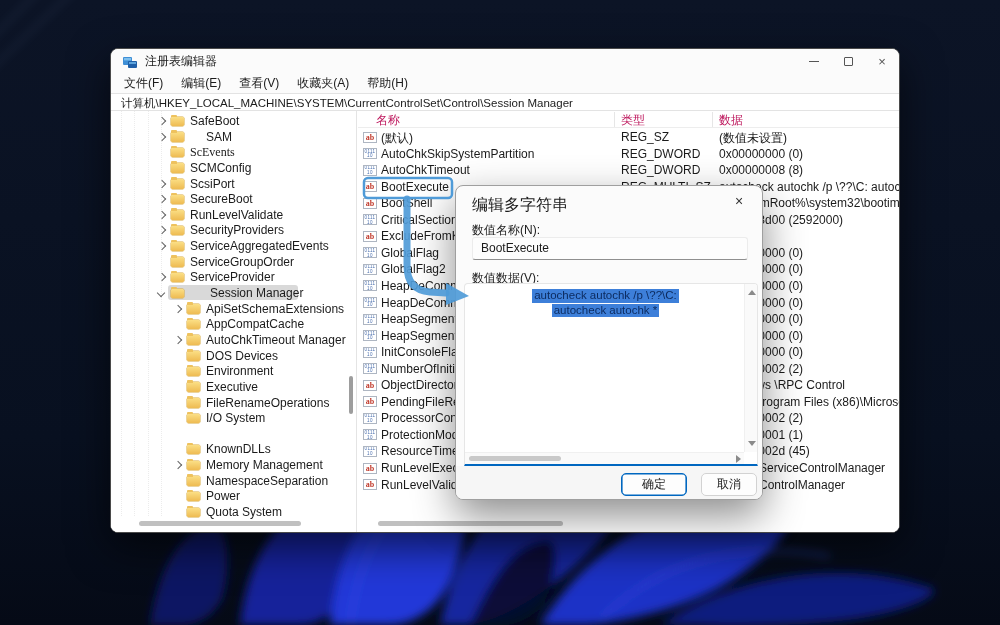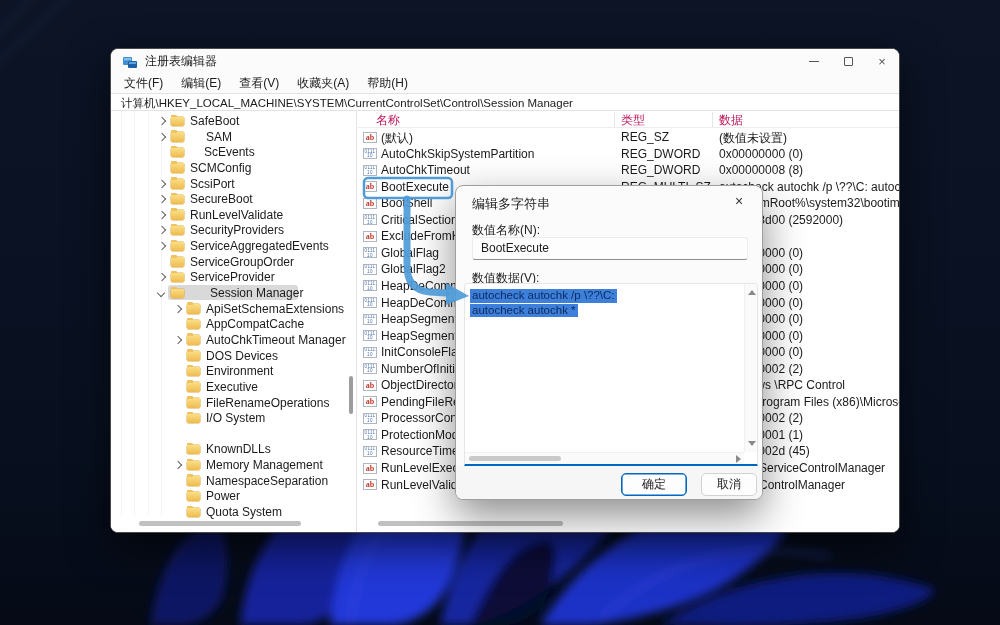--- a/index.html
+++ b/index.html
@@ -57,33 +57,33 @@
          overflow:hidden;text-align:center;}
   .ic-ab{font-size:8px;line-height:9px;color:#c0392b;font-weight:bold;font-family:"Liberation Serif",serif;}
   .ic-dw{font-size:4.5px;line-height:4.8px;letter-spacing:.4px;color:#4a6fae;word-break:break-all;padding-top:.5px;}
   .c-name{position:absolute;left:23px;top:1px;white-space:nowrap;}
   .c-type{position:absolute;left:263px;top:1px;white-space:nowrap;}
   .c-data{position:absolute;left:361px;top:1px;white-space:nowrap;}
 
   
   .dlg{position:absolute;left:455px;top:185px;width:308px;height:315px;background:#fbfbfb;
        border:1px solid #9f9f9f;border-radius:8px;box-shadow:0 16px 42px rgba(0,0,0,.45);overflow:hidden;}
-  .dlg-title{position:absolute;left:16px;top:9px;font-size:13px;color:#1b1b1b;}
+  .dlg-title{position:absolute;left:16px;top:9px;font-size:16px;color:#1b1b1b;}
   .dlg-close{position:absolute;right:10px;top:4px;width:26px;height:22px;display:flex;align-items:center;
              justify-content:center;font-size:14px;color:#333;}
   .dlg-lab1{position:absolute;left:16px;top:36px;color:#1b1b1b;}
   .dlg-field{position:absolute;left:16px;top:51px;width:276px;height:23px;background:#fdfdfd;
              border:1px solid #ececec;border-bottom:1px solid #8f8f8f;border-radius:3px;
              line-height:21px;padding-left:8px;color:#1b1b1b;}
   .dlg-lab2{position:absolute;left:16px;top:84px;color:#1b1b1b;}
   .dlg-text{position:absolute;left:8px;top:97px;width:294px;height:183px;background:#fff;
             border:1px solid #e6e6e6;border-bottom:2px solid #0067c0;border-radius:4px 4px 0 0;overflow:hidden;}
   .selline{display:inline-block;background:#3d7fd9;color:#0b2a5e;padding:0 2px;font-size:11.5px;line-height:13.5px;
            white-space:pre;}
-  .txtlines{position:absolute;left:5px;top:4px;right:16px;}
+  .txtlines{position:absolute;left:5px;top:4px;right:16px;text-align:center;}
   .vsb{position:absolute;right:0;top:0;bottom:12px;width:13px;background:#fafafa;border-left:1px solid #f0f0f0;}
   .tri{width:0;height:0;position:absolute;left:3px;}
   .tri.up{border-left:4px solid transparent;border-right:4px solid transparent;border-bottom:5px solid #8a8a8a;top:6px;}
   .tri.dn{border-left:4px solid transparent;border-right:4px solid transparent;border-top:5px solid #8a8a8a;bottom:6px;}
   .hsb{position:absolute;left:0;right:13px;bottom:0;height:12px;background:#fafafa;border-top:1px solid #f0f0f0;}
   .hsb .thumb{position:absolute;left:4px;top:3px;width:92px;height:5px;border-radius:3px;background:#c9c9c9;}
   .tri.rt{border-top:4px solid transparent;border-bottom:4px solid transparent;border-left:5px solid #8a8a8a;
           right:3px;left:auto;top:2px;}
   .dlg-strip{position:absolute;left:0;right:0;top:280px;bottom:0;background:#f6f6f6;}
   .btn{position:absolute;top:7px;height:23px;border-radius:5px;background:#fdfdfd;text-align:center;
@@ -171,21 +171,21 @@
             <span class="folder" style="left: 60px;"></span>
             <span class="tlabel" style="left: 79px;">SafeBoot</span>
           </div>
           <div class="trow" style="top: 17.64px;">
             <span class="chev right" style="left: 46px;"></span>
             <span class="folder" style="left: 60px;"></span>
             <span class="tlabel" style="left: 79px; margin-left: 16px;">SAM</span>
           </div>
           <div class="trow" style="top: 33.28px;">
             <span class="folder" style="left: 60px;"></span>
-            <span class="tlabel" style="left: 93px;">ScEvents</span>
+            <span class="tlabel" style="left: 79px; font-family: Liberation Serif, serif;">ScEvents</span>
           </div>
           <div class="trow" style="top: 48.92px;">
             <span class="folder" style="left: 60px;"></span>
             <span class="tlabel" style="left: 79px;">SCMConfig</span>
           </div>
           <div class="trow" style="top: 64.56px;">
             <span class="chev right" style="left: 46px;"></span>
             <span class="folder" style="left: 60px;"></span>
             <span class="tlabel" style="left: 79px;">ScsiPort</span>
           </div>

